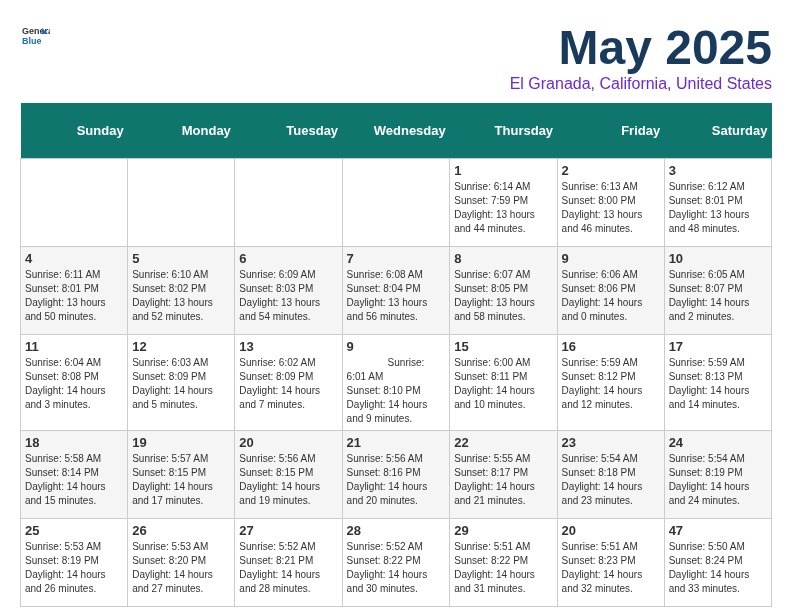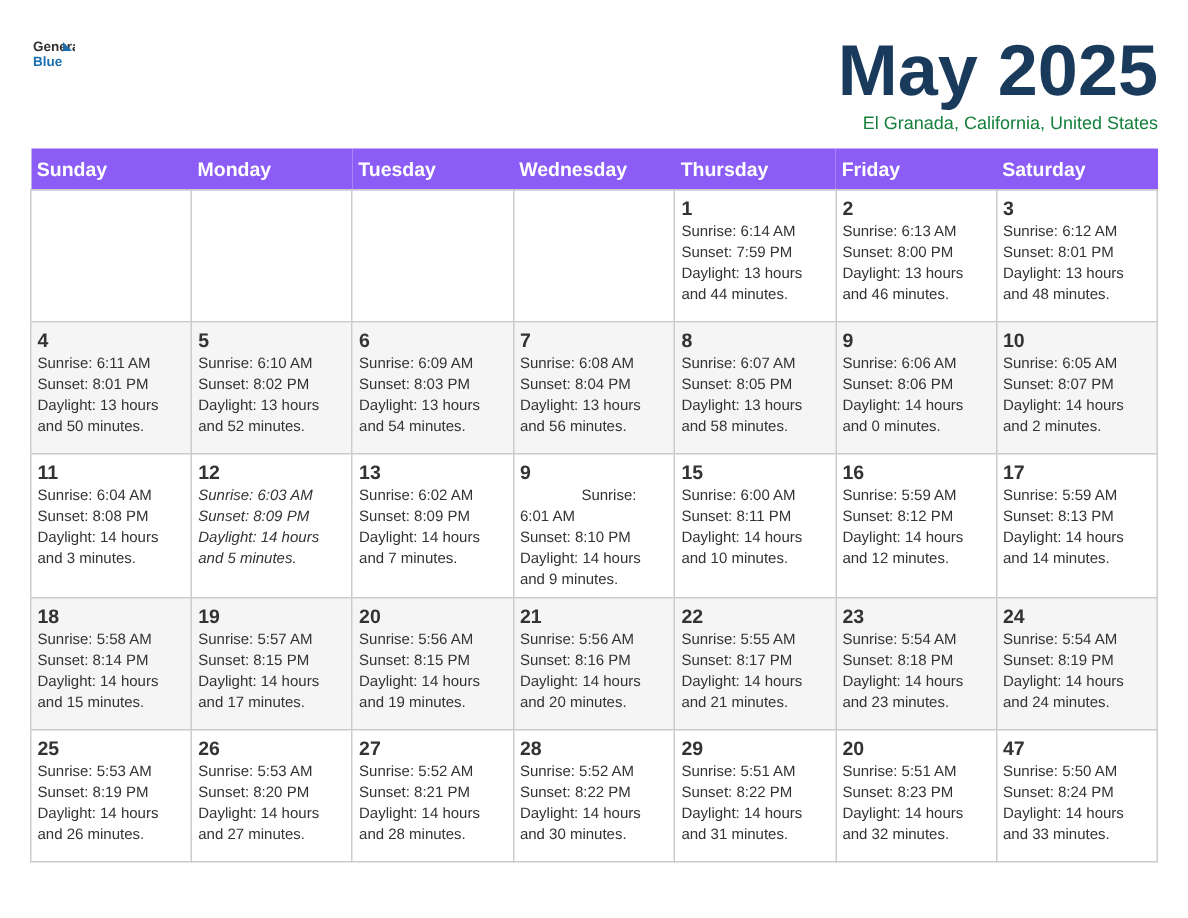--- a/index.html
+++ b/index.html
@@ -27,33 +27,33 @@
     }
     .title-area {
       text-align: right;
     }
     .main-title {
       font-size: 48px;
       font-weight: bold;
       color: #1a3a5c;
     }
     .subtitle {
-      font-size: 12px;
-      color: #15803d;
+      font-size: 16px;
+      color: #6d28d9;
     }
     table {
       width: 100%;
       border-collapse: collapse;
       font-size: 11px;
     }
     thead tr th {
-      background-color: #8b5cf6;
+      background-color: #0f766e;
       color: #fff;
-      padding: 6px 4px;
-      text-align: left;
+      padding: 20px 4px;
+      text-align: right;
       font-size: 13px;
       font-weight: bold;
     }
     tbody tr td {
       border: 1px solid #ccc;
       vertical-align: top;
       padding: 4px;
       width: 108px;
       height: 88px;
       background: #fff;
@@ -153,21 +153,21 @@
         <td><span class="day-number">10</span><span class="day-detail" style="white-space: pre-line;">Sunrise: 6:05 AM
 Sunset: 8:07 PM
 Daylight: 14 hours
 and 2 minutes.</span></td>
       </tr>
       <tr>
         <td><span class="day-number">11</span><span class="day-detail" style="white-space: pre-line;">Sunrise: 6:04 AM
 Sunset: 8:08 PM
 Daylight: 14 hours
 and 3 minutes.</span></td>
-        <td><span class="day-number">12</span><span class="day-detail" style="white-space: pre-line; font-style: italic;">Sunrise: 6:03 AM
+        <td><span class="day-number">12</span><span class="day-detail" style="white-space: pre-line;">Sunrise: 6:03 AM
 Sunset: 8:09 PM
 Daylight: 14 hours
 and 5 minutes.</span></td>
         <td><span class="day-number">13</span><span class="day-detail" style="white-space: pre-line;">Sunrise: 6:02 AM
 Sunset: 8:09 PM
 Daylight: 14 hours
 and 7 minutes.</span></td>
         <td><span class="day-number">9</span><span class="day-detail" style="white-space: pre-line; margin-left: 41px;">Sunrise: 6:01 AM
 Sunset: 8:10 PM
 Daylight: 14 hours

